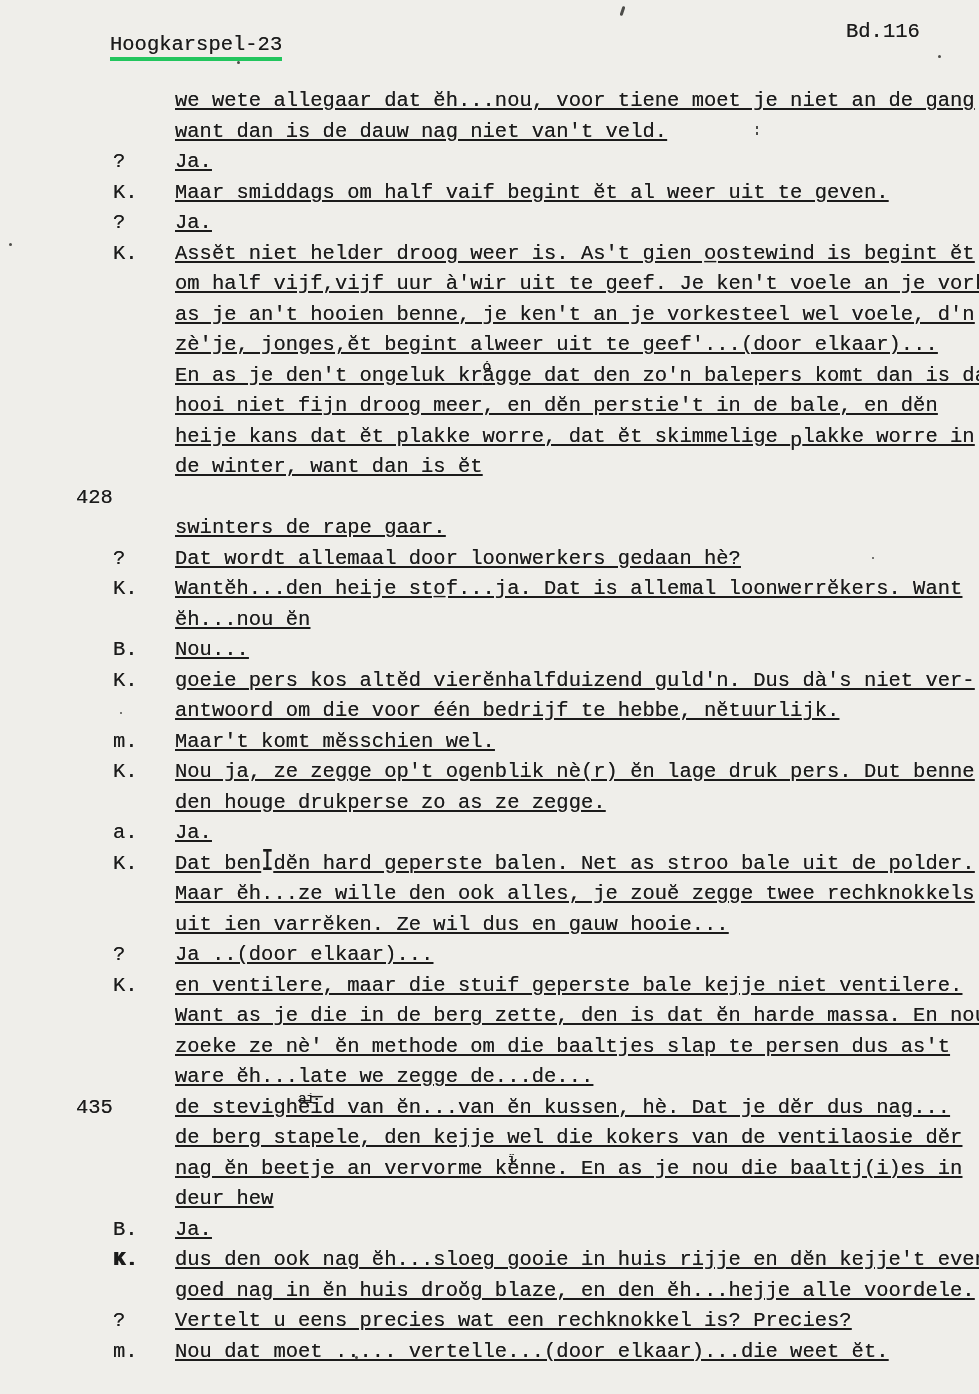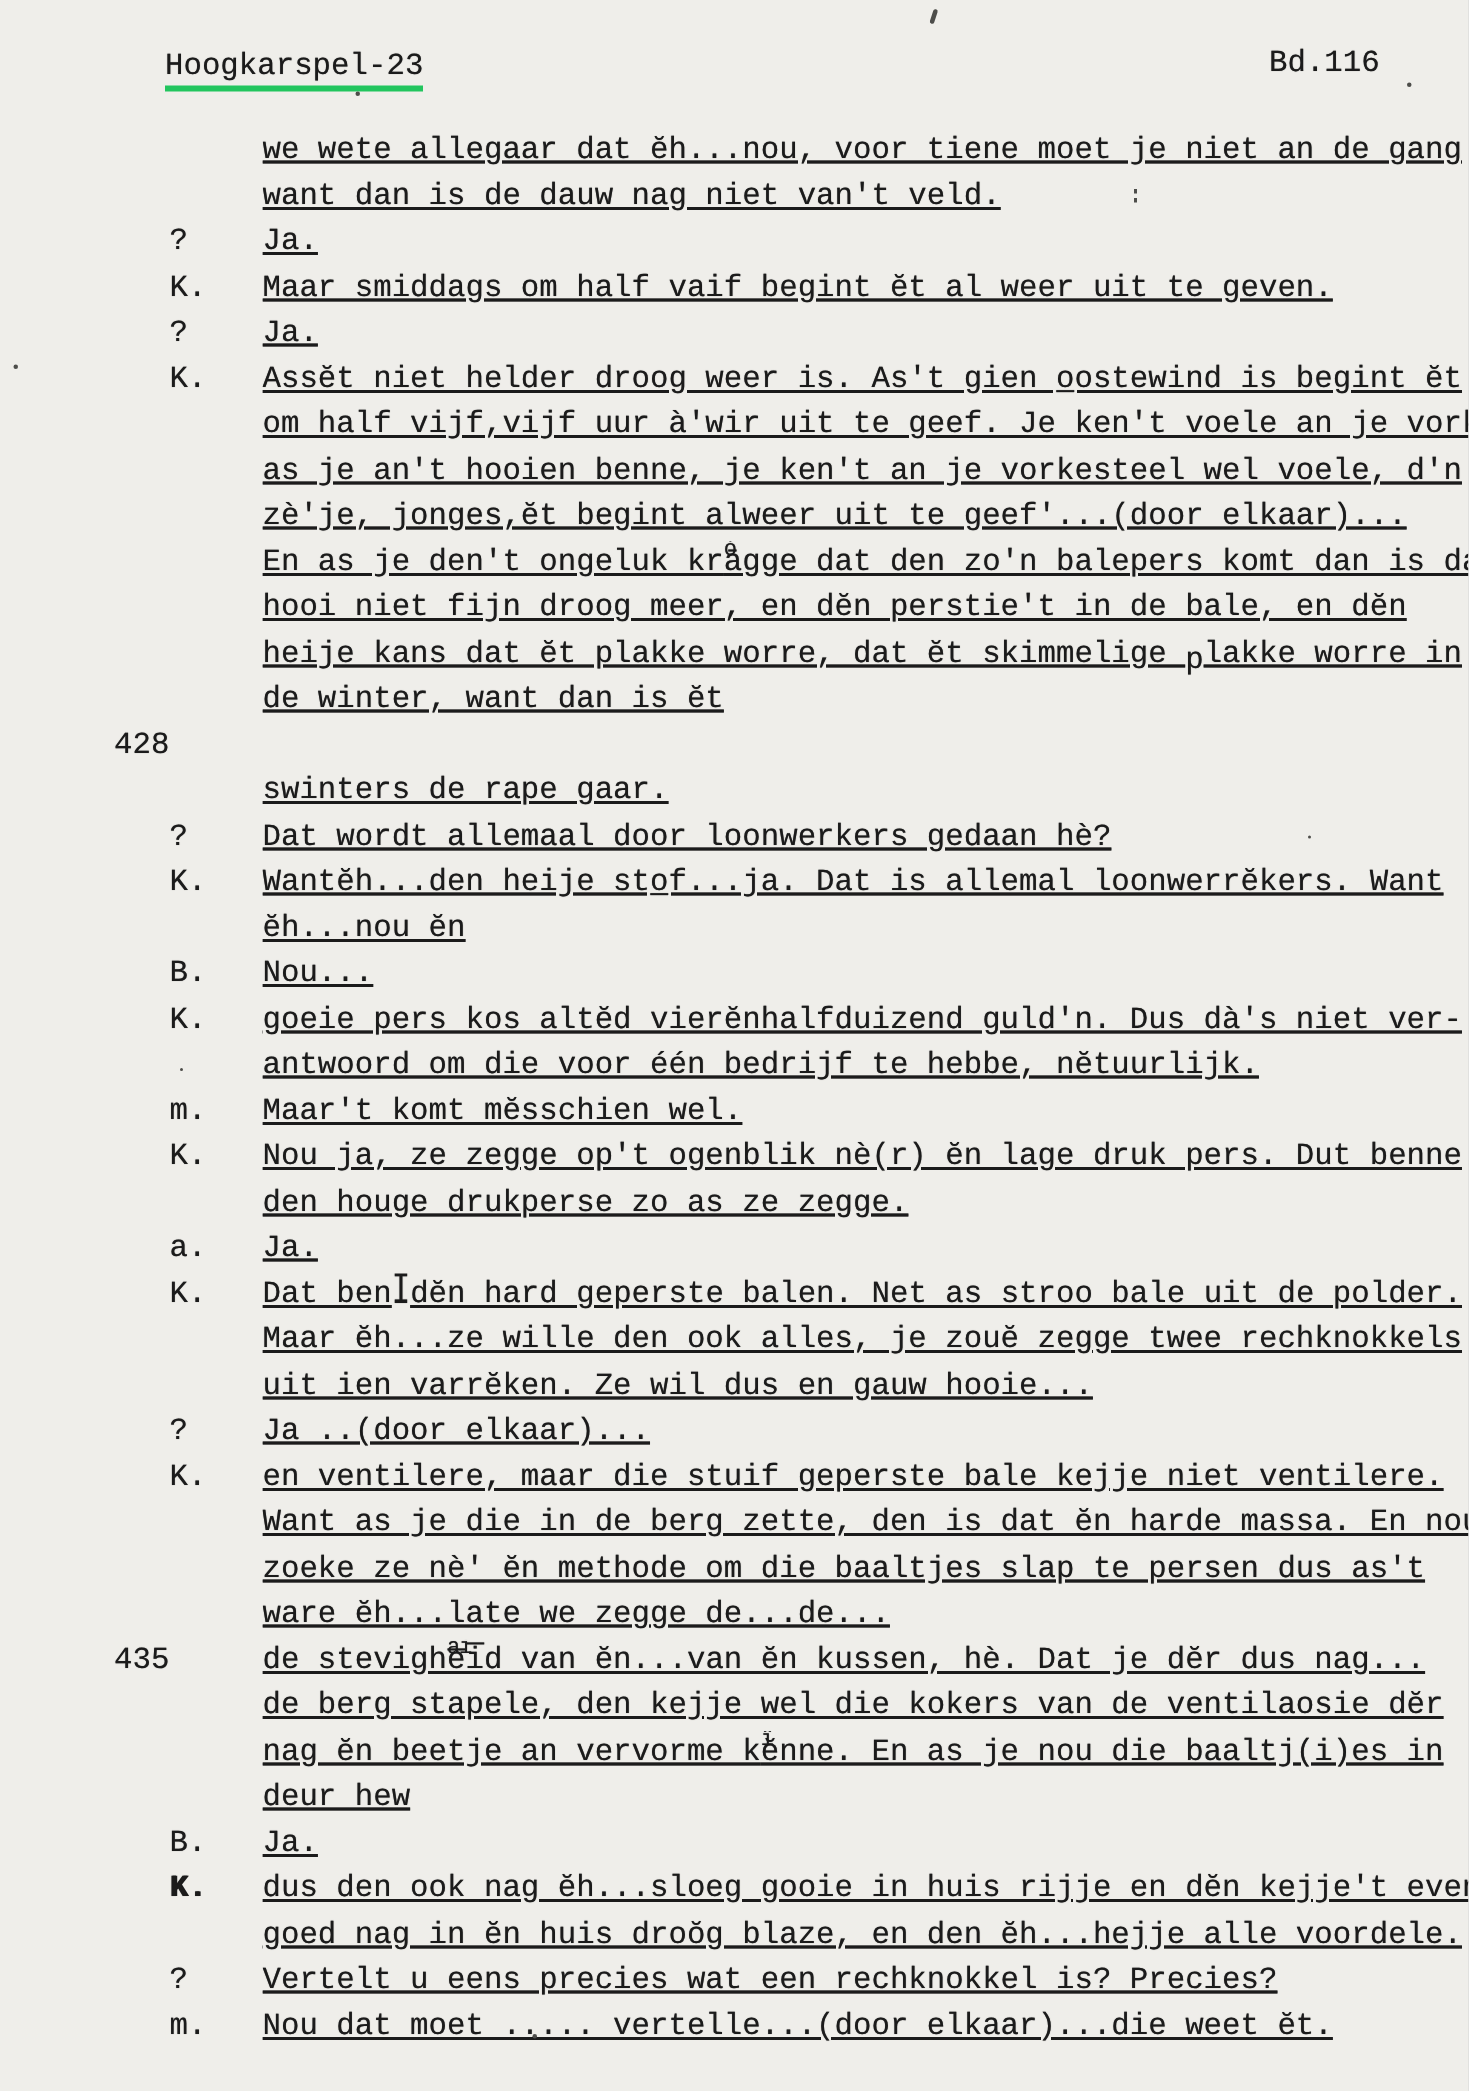--- a/index.html
+++ b/index.html
@@ -10,21 +10,21 @@
     margin: 0 auto;
     background: #efeeea;
     overflow: hidden;
     font-family: "Liberation Mono", "DejaVu Sans Mono", monospace;
     font-size: 20.5px;
     color: #1b1b1b;
     text-shadow: 0 0 0.5px rgba(25,25,25,0.7);
   }
   .header-title { position: absolute; left: 110px; top: 33px; white-space: pre; }
   .title-main { border-bottom: 4px solid #22c55e; padding-bottom: 1px; }
-  .volume { position: absolute; left: 846px; top: 31px; white-space: pre; }
+  .volume { position: absolute; left: 846px; top: 20px; white-space: pre; }
 
   .transcript { position: absolute; left: 0; top: 86px; width: 979px; }
   .line { display: flex; height: 30.5px; line-height: 30.5px; white-space: pre; }
   .num { flex: none; width: 113px; padding-left: 76px; box-sizing: border-box; }
   .spk { flex: none; width: 62px; }
   .spk.bold { font-weight: bold; text-shadow: 0.9px 0 currentColor, 0 0 0.5px rgba(25,25,25,0.7); }
   .txt { flex: 1 1 auto; overflow: hidden; white-space: pre; text-decoration: underline; }
 
   
   .seg-above {

